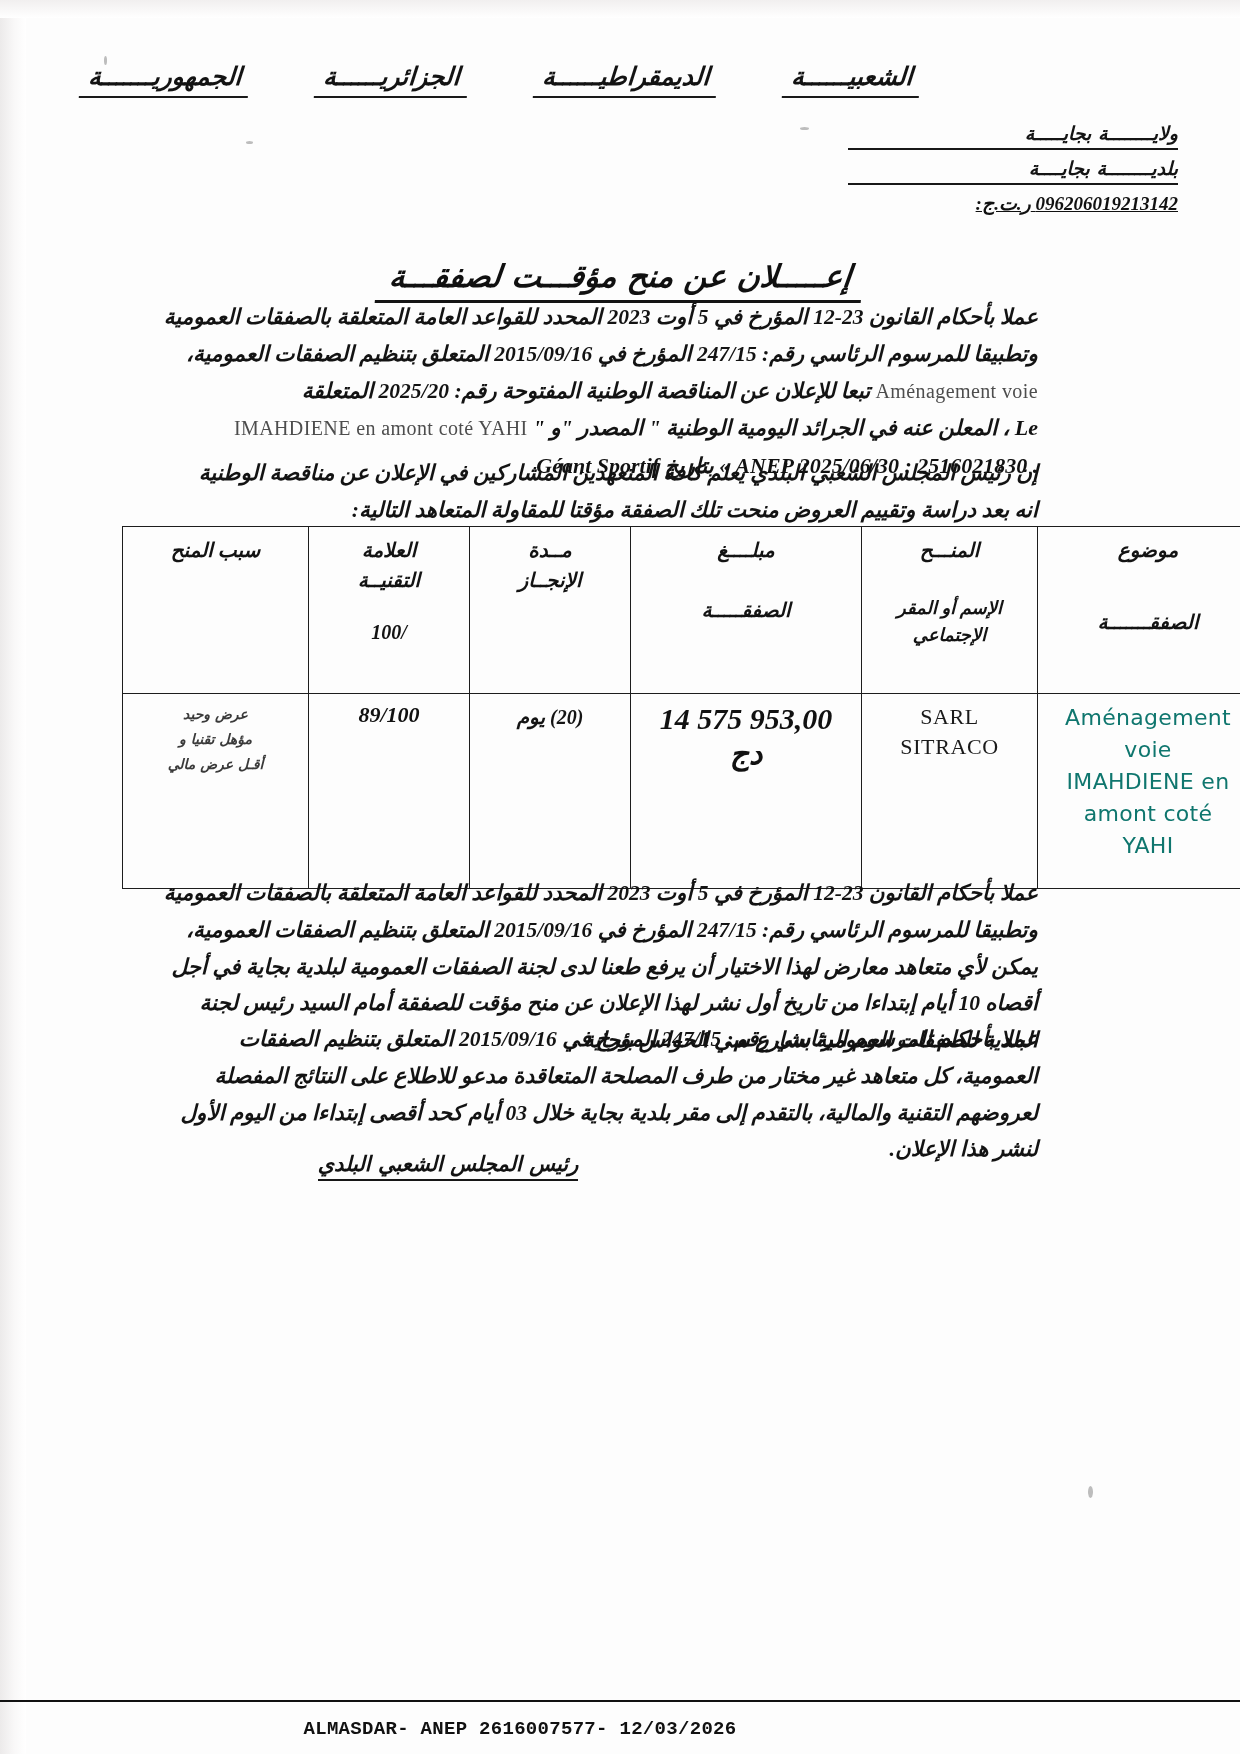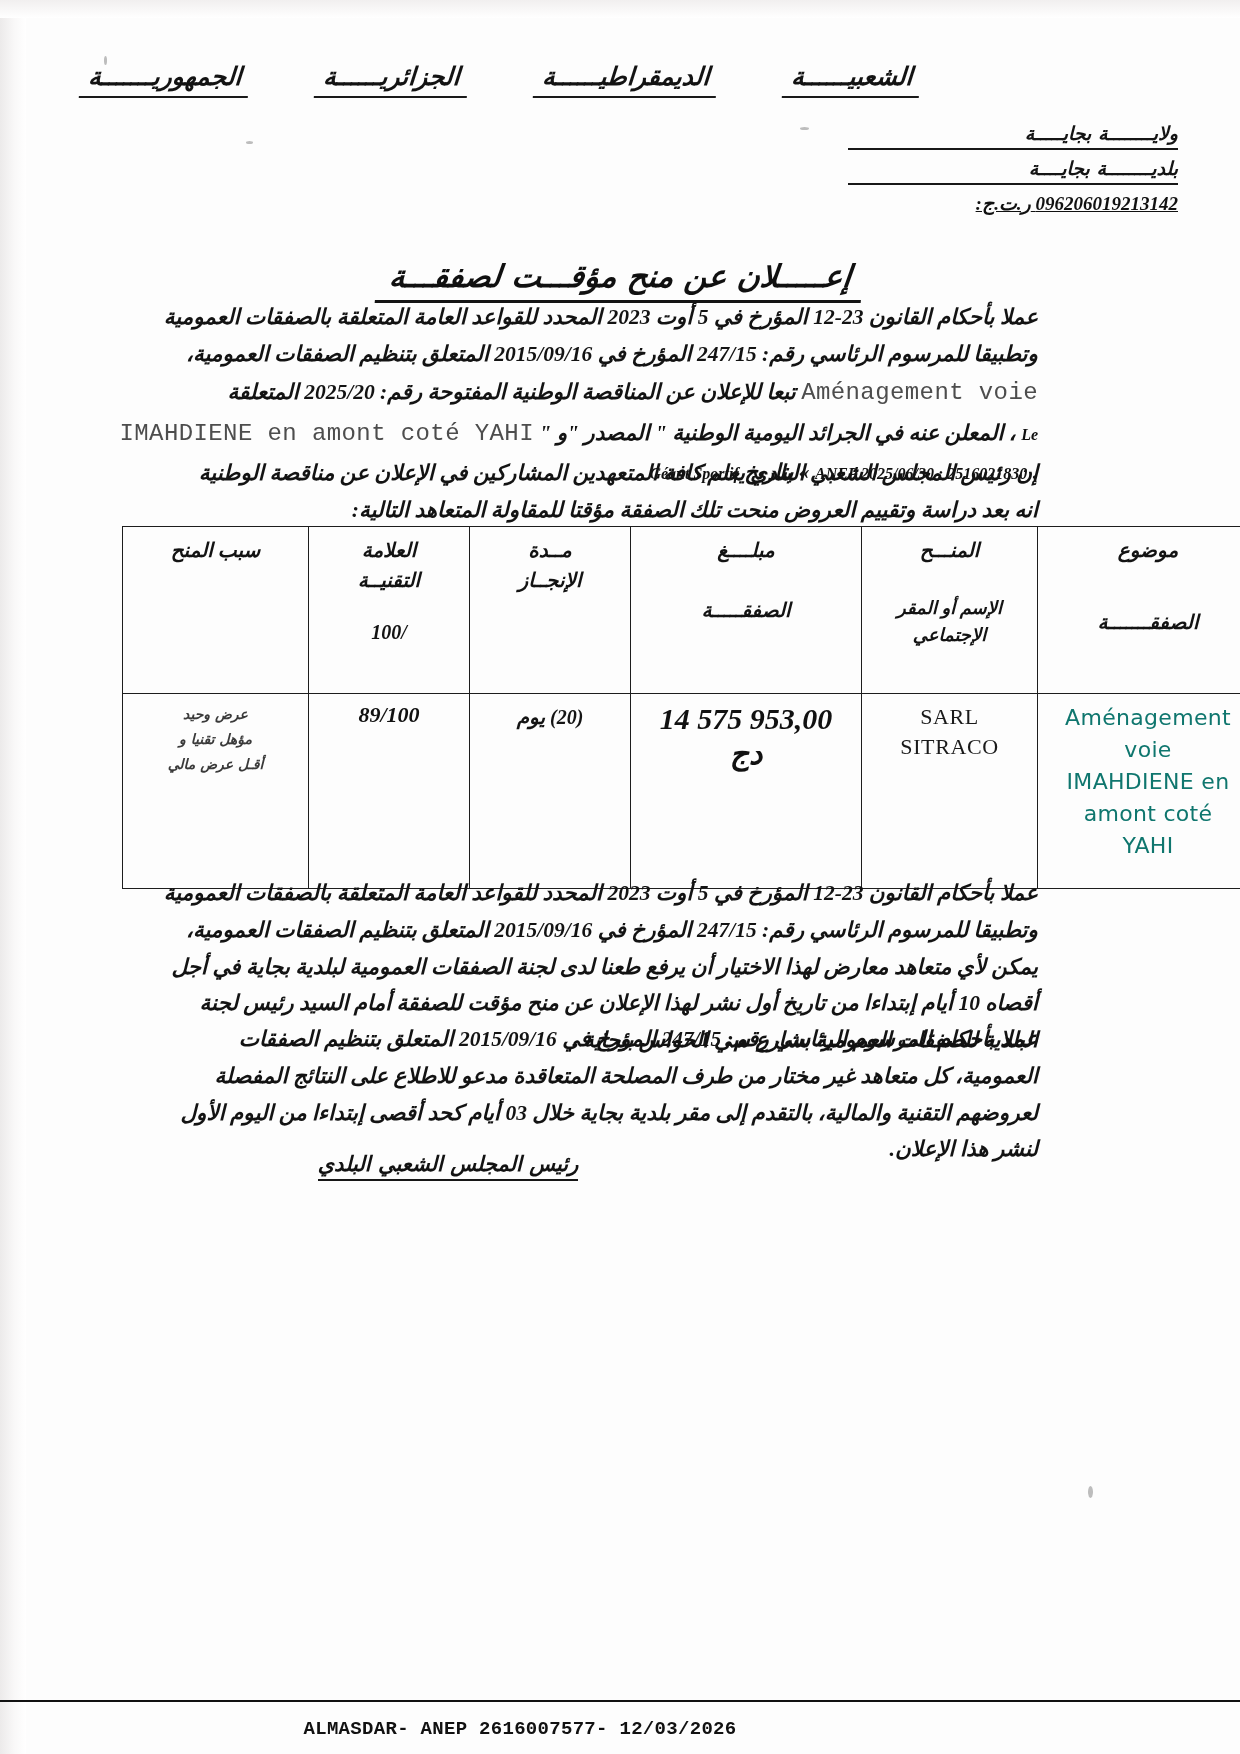--- a/index.html
+++ b/index.html
@@ -69,25 +69,25 @@
 
   
   .body-rtl{
     direction:rtl;text-align:right;
     font-family:"Liberation Serif","DejaVu Serif",serif;
     font-size:21.5px;font-style:italic;font-weight:600;
     line-height:1.62;color:#131313;
   }
   .intro{position:absolute;top:300px;left:118px;width:920px;}
   .intro p{margin:0 0 2px 0;}
-  .latin{font-family:Liberation Mono, monospace;
-    font-style:normal;font-weight:400;font-size:24px;color:#4d4d4d;
+  .latin{font-family:Liberation Serif, serif;
+    font-style:normal;font-weight:400;font-size:20px;color:#4d4d4d;
     letter-spacing:.4px;}
   .latin-it{font-family:"Liberation Serif",serif;font-style:italic;
-    font-weight:600;font-size:16px;color:#111;}
+    font-weight:600;font-size:22px;color:#111;}
 
   .lead{position:absolute;top:456px;left:118px;width:920px;}
   .lead p{margin:0 0 2px 0;}
 
   
   table.award{
     position:absolute;top:526px;left:122px;width:890px;
     border-collapse:collapse;direction:rtl;
     table-layout:fixed;
   }

